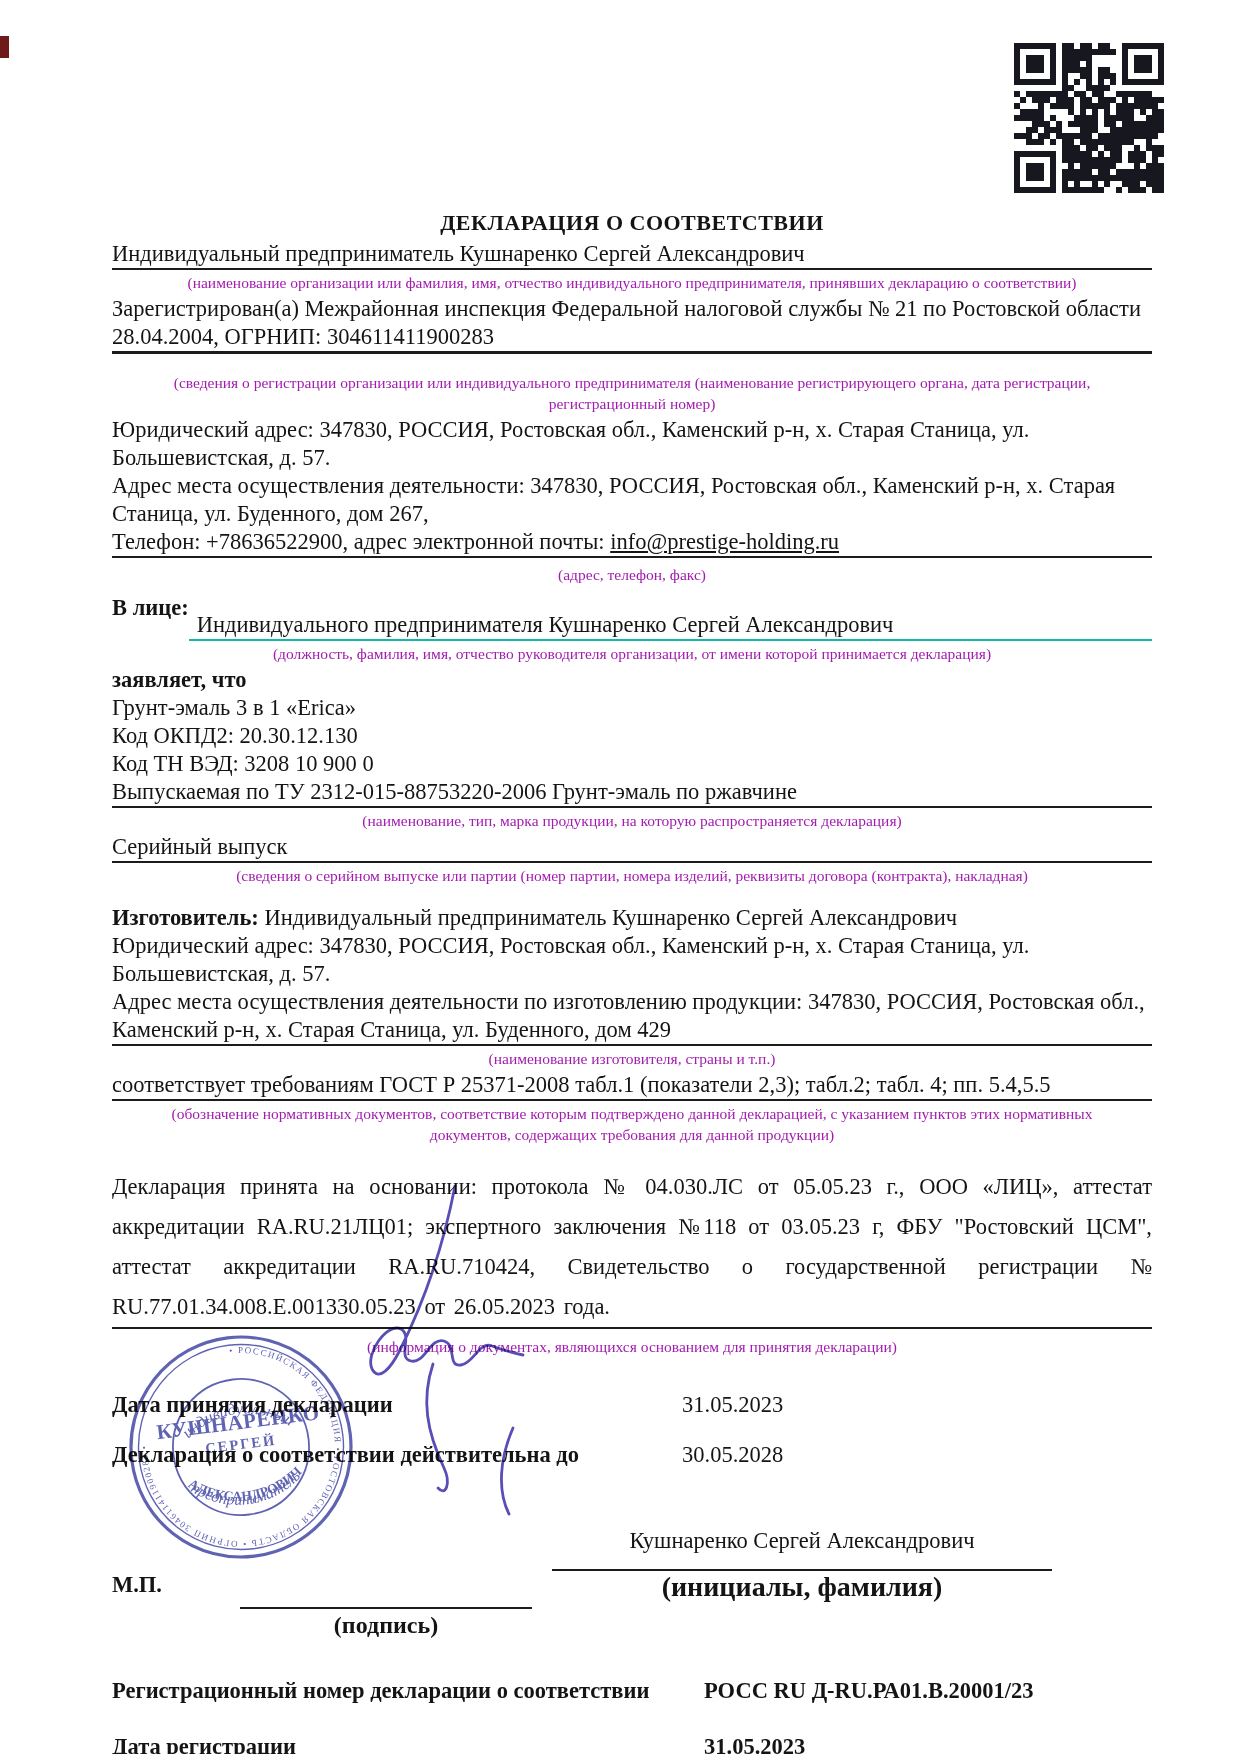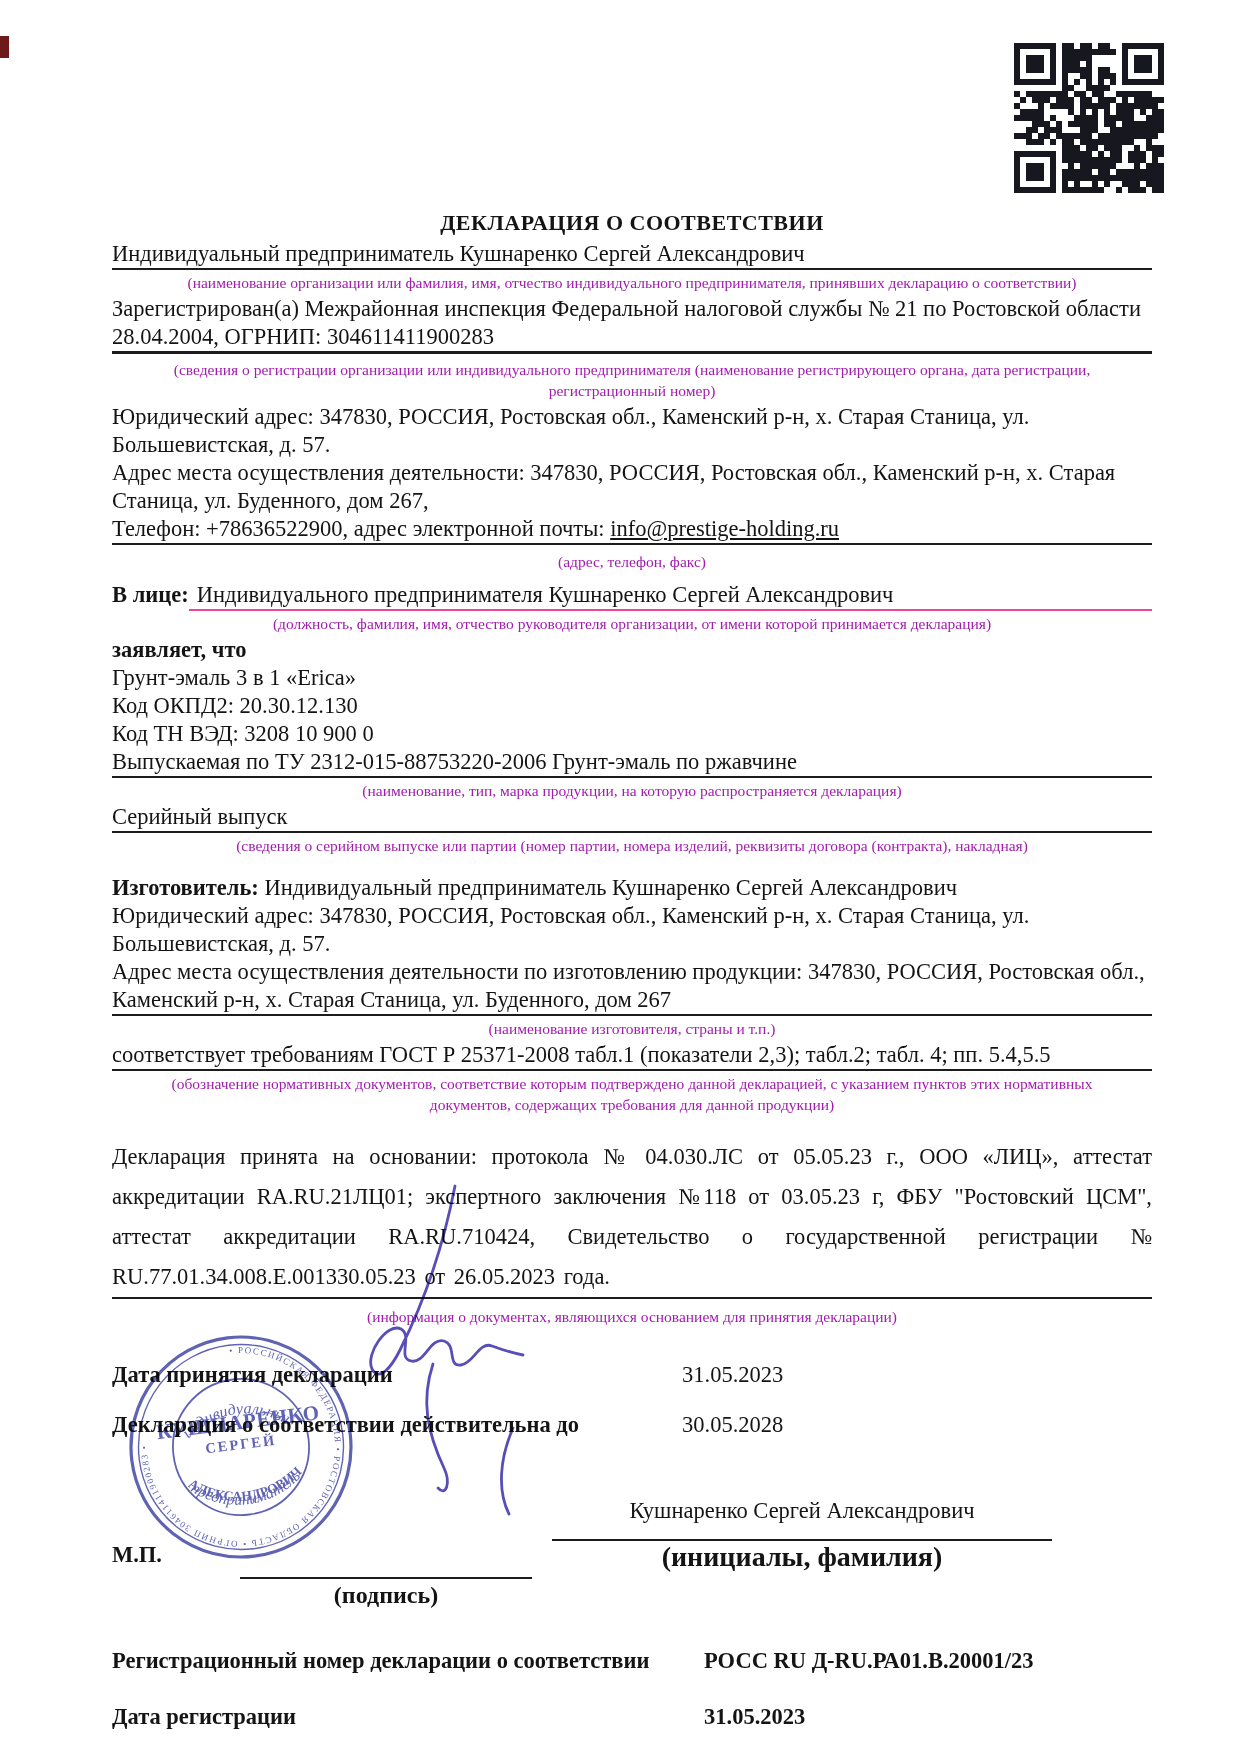--- a/index.html
+++ b/index.html
@@ -9,21 +9,21 @@
     font-family:"Liberation Serif","DejaVu Serif",serif;
     font-size:22.5px;line-height:28px;
   }
   .content{position:absolute;left:112px;top:210px;width:1040px;}
   .title{text-align:center;font-weight:bold;font-size:22px;letter-spacing:.5px;line-height:26px;margin-bottom:4px;}
   .b{font-weight:bold;}
   .u2{border-bottom:2px solid #1c1c1c;}
   .u3{border-bottom:3.5px solid #1c1c1c;}
   .cap{font-size:15.5px;line-height:21px;text-align:center;color:#a21caf;margin:2px auto 2px auto;}
   .row{display:flex;}
-  .fillline{flex:1;border-bottom:2px solid #ec4899;padding-left:8px;}
+  .fillline{flex:1;border-bottom:2px solid #14b8a6;padding-left:8px;margin-top:17px;}
   .kv{position:relative;height:28px;margin-top:6px;}
   .kv .val{position:absolute;left:570px;top:0;}
   .kv2{position:relative;height:30px;}
   .kv2 .val{position:absolute;left:592px;top:0;font-weight:bold;}
   .just{text-align:justify;word-spacing:3px;line-height:40px;}
   .sigzone{position:relative;height:168px;margin-top:26px;}
   .mp{position:absolute;left:0;top:76px;font-weight:bold;}
   .sline{position:absolute;left:128px;top:112px;width:292px;border-top:2px solid #1c1c1c;}
   .scap{position:absolute;left:128px;top:116px;width:292px;text-align:center;font-weight:bold;font-size:24px;}
   .nname{position:absolute;left:440px;top:32px;width:500px;text-align:center;}
@@ -456,21 +456,21 @@
       </g>
   </svg>
 
   <div class="content">
     <div class="title">ДЕКЛАРАЦИЯ О СООТВЕТСТВИИ</div>
 
     <div class="u2">Индивидуальный предприниматель Кушнаренко Сергей Александрович</div>
     <div class="cap" style="max-width:920px;">(наименование организации или фамилия, имя, отчество индивидуального предпринимателя, принявших декларацию о соответствии)</div>
 
     <div class="u3">Зарегистрирован(а) Межрайонная инспекция Федеральной налоговой службы № 21 по Ростовской области 28.04.2004, ОГРНИП: 304611411900283</div>
-    <div class="cap" style="max-width:1010px;margin-top:5px;">(сведения о регистрации организации или индивидуального предпринимателя (наименование регистрирующего органа, дата регистрации, регистрационный номер)</div>
+    <div class="cap" style="max-width:1010px;margin-top:18px;">(сведения о регистрации организации или индивидуального предпринимателя (наименование регистрирующего органа, дата регистрации, регистрационный номер)</div>
 
     <div>Юридический адрес: 347830, РОССИЯ, Ростовская обл., Каменский р-н, х. Старая Станица, ул. Большевистская, д. 57.</div>
     <div>Адрес места осуществления деятельности: 347830, РОССИЯ, Ростовская обл., Каменский р-н, х. Старая Станица, ул. Буденного, дом 267,</div>
 
     <div class="u2"><span>Телефон: +78636522900, адрес электронной почты: </span><span style="text-decoration:underline;">info@prestige-holding.ru</span></div>
     <div class="cap" style="padding-top:4px;">(адрес, телефон, факс)</div>
 
     <div class="row" style="margin-top:9px;">
       <span class="b">В лице:</span>
       <span class="fillline">Индивидуального предпринимателя Кушнаренко Сергей Александрович</span>
@@ -484,21 +484,21 @@
     <div class="u2">Выпускаемая по ТУ 2312-015-88753220-2006 Грунт-эмаль по ржавчине</div>
     <div class="cap">(наименование, тип, марка продукции, на которую распространяется декларация)</div>
 
     <div class="u2">Серийный выпуск</div>
     <div class="cap">(сведения о серийном выпуске или партии (номер партии, номера изделий, реквизиты договора (контракта), накладная)</div>
 
     <div class="sp16"></div>
 
     <div><span class="b">Изготовитель:</span><span> Индивидуальный предприниматель Кушнаренко Сергей Александрович</span></div>
     <div>Юридический адрес: 347830, РОССИЯ, Ростовская обл., Каменский р-н, х. Старая Станица, ул. Большевистская, д. 57.</div>
-    <div class="u2">Адрес места осуществления деятельности по изготовлению продукции: 347830, РОССИЯ, Ростовская обл., Каменский р-н, х. Старая Станица, ул. Буденного, дом 267</div>
+    <div class="u2">Адрес места осуществления деятельности по изготовлению продукции: 347830, РОССИЯ, Ростовская обл., Каменский р-н, х. Старая Станица, ул. Буденного, дом 429</div>
     <div class="cap">(наименование изготовителя, страны и т.п.)</div>
 
     <div class="u2">соответствует требованиям ГОСТ Р 25371-2008 табл.1 (показатели 2,3); табл.2; табл. 4; пп. 5.4,5.5</div>
     <div class="cap" style="max-width:990px;">(обозначение нормативных документов, соответствие которым подтверждено данной декларацией, с указанием пунктов этих нормативных документов, содержащих требования для данной продукции)</div>
 
     <div class="sp20"></div>
 
     <div class="u2 just">Декларация принята на основании: протокола № 04.030.ЛС от 05.05.23 г., ООО «ЛИЦ», аттестат аккредитации RA.RU.21ЛЦ01; экспертного заключения №118 от 03.05.23 г, ФБУ "Ростовский ЦСМ", аттестат аккредитации RA.RU.710424, Свидетельство о государственной регистрации № RU.77.01.34.008.Е.001330.05.23 от 26.05.2023 года.</div>
     <div class="cap" style="padding-top:5px;">(информация о документах, являющихся основанием для принятия декларации)</div>
 

